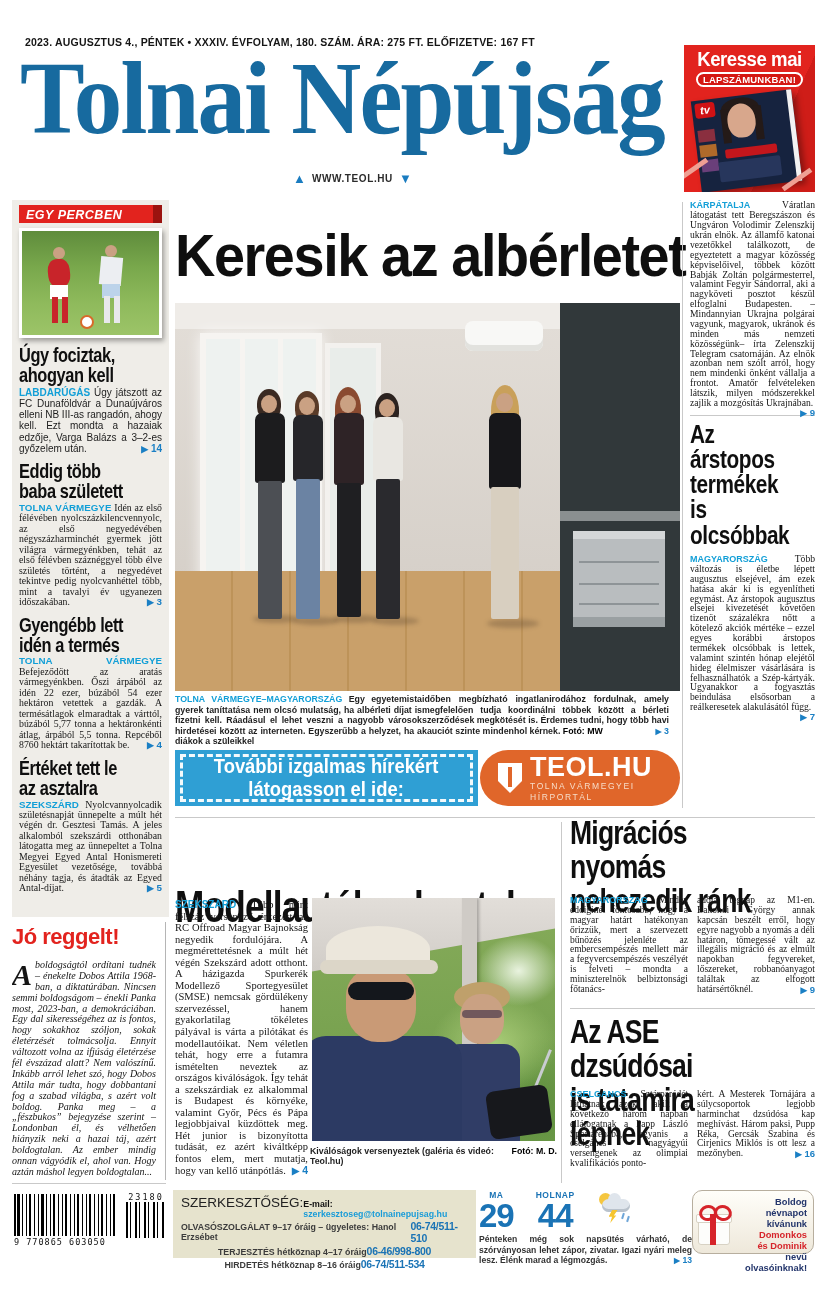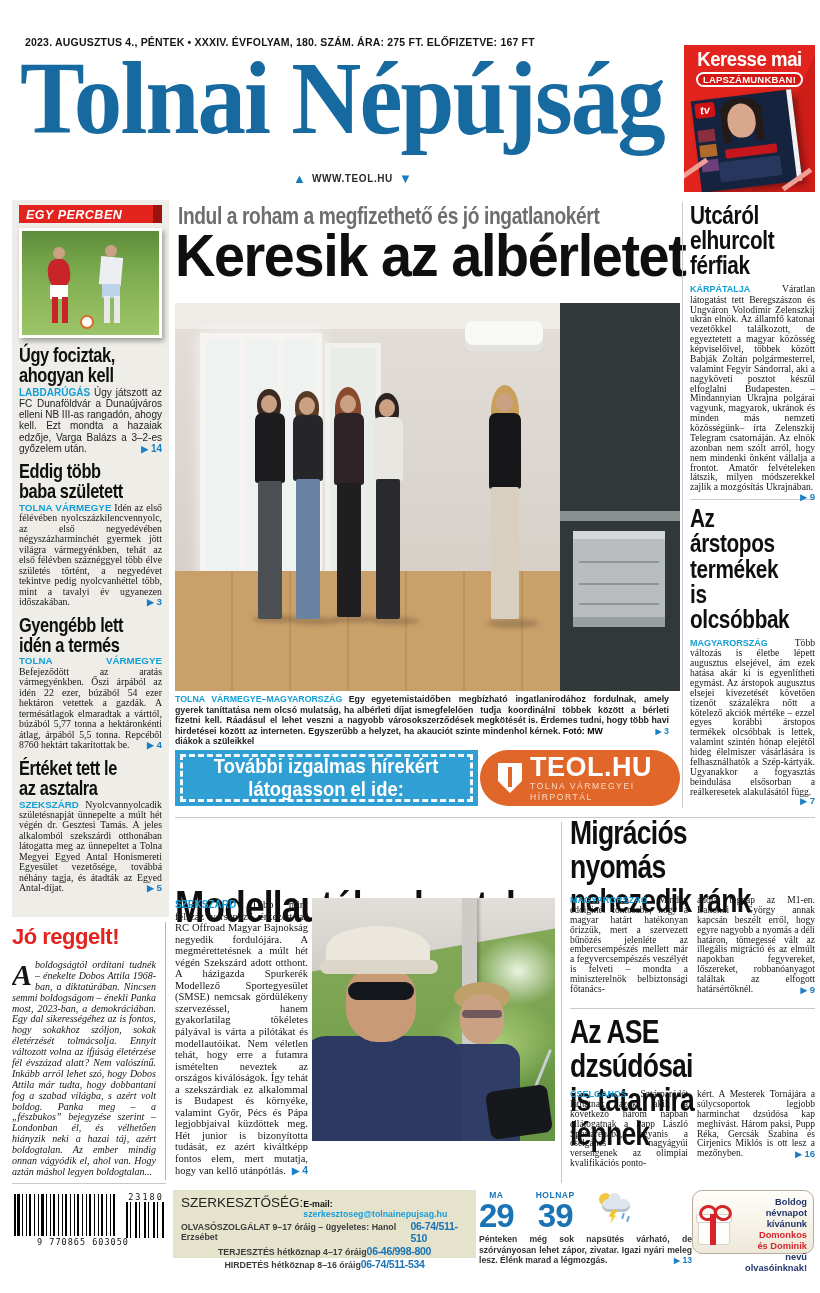--- a/index.html
+++ b/index.html
@@ -127,21 +127,21 @@
   .rt-h{margin:3px 0 4px 0;}
   .rt-b{font-size:9.6px;line-height:1.03;color:#161616;margin:0;}
   .rt-b .tag{font-size:9px;}
   #hline-rt{width:125px;height:1px;background:#c9c9c9;margin:7px 0 6px 0;}
 
   
   #barcode{left:14px;top:1192px;width:158px;height:62px;}
   .bars{position:absolute;left:0;top:2px;width:104px;height:42px;background:
      repeating-linear-gradient(90deg,#000 0 1.5px,#fff 1.5px 3px,#000 3px 5.5px,#fff 5.5px 8px,#000 8px 9px,#fff 9px 12px);}
   .bdig{position:absolute;left:0;top:45px;width:104px;font-family:"DejaVu Sans Mono",monospace;
-     font-size:8.5px;letter-spacing:1px;text-align:center;margin-left:17px;}
+     font-size:8.5px;letter-spacing:1px;}
   .addig{position:absolute;left:112px;top:0;width:40px;font-family:"DejaVu Sans Mono",monospace;font-size:8.5px;
      letter-spacing:2px;text-align:center;}
   .adbars{position:absolute;left:112px;top:10px;width:40px;height:36px;background:
      repeating-linear-gradient(90deg,#000 0 2px,#fff 2px 4.5px,#000 4.5px 5.5px,#fff 5.5px 9px);}
 
   #edbox{left:173px;top:1190px;width:303px;height:68px;background:#e6e3cd;box-sizing:border-box;padding:5px 8px;}
   #edbox .r1{display:flex;justify-content:flex-end;align-items:baseline;}
   #edbox .edh{font-size:13.5px;color:#222;}
   #edbox .em{font-size:8.8px;font-weight:bold;}
   #edbox .em .v{color:#1a9cd8;}
@@ -299,21 +299,20 @@
 az asztalra</span></h2>
     <p class="lp-serif serif just"><span class="tag">SZEKSZÁRD</span> <span>Nyolcvannyolcadik születésnapját ünnepelte a múlt hét végén dr. Gesztesi Tamás. A jeles alkalomból szekszárdi otthonában látogatta meg az ünnepeltet a Tolna Megyei Egyed Antal Honismereti Egyesület vezetősége, továbbá néhány tagja, és átadták az Egyed Antal-díjat.</span><span class="ptr"><span class="arr">▶</span> <span>5</span></span></p>
   </div>
 
   <div class="abs" id="joreggelt">
     <h3 class="hl">Jó reggelt!</h3>
     <p class="just" id="jr-body"><span class="dcap">A</span><span>boldogságtól ordítani tudnék – énekelte Dobos Attila 1968-ban, a diktatúrában. Nincsen semmi boldogságom – énekli Panka most, 2023-ban, a demokráciában. Egy dal sikerességéhez az is fontos, hogy sokakhoz szóljon, sokak életérzését tolmácsolja. Ennyit változott volna az ifjúság életérzése fél évszázad alatt? Nem valószínű. Inkább arról lehet szó, hogy Dobos Attila már tudta, hogy dobbantani fog a szabad világba, s azért volt boldog. Panka meg – a „fészbukos” bejegyzése szerint – Londonban él, és vélhetően hiányzik neki a hazai táj, azért boldogtalan. Az ember mindig onnan vágyódik el, ahol van. Hogy aztán máshol legyen boldogtalan...</span> <span class="sig">W. G.</span></p>
   </div>
   <div class="abs hline" id="leftline"></div>
 
-  <div class="abs" id="kicker1"><span class="cond">Indul a roham a megfizethető és jó ingatlanokért</span></div>
   <div class="abs hl" id="headline1"><span class="cond">Keresik az albérletet</span></div>
 
   <div class="abs" id="mainphoto">
     <i class="apt-wall"></i>
     <i class="apt-ceiling"></i>
     <i class="apt-win">
         <i style="left:34px;"></i>
         <i style="left:72px;"></i>
       </i>
     <i class="apt-door"></i>
@@ -401,42 +400,43 @@
     <i class="rc-glass2"></i>
     <i class="rc-shirt2"></i>
     <i class="rc-ant"></i>
     <i class="rc-ctrl"></i>
     <i class="rc-shirt"></i>
     <i class="rc-face"></i>
     <i class="rc-cap"></i>
     <i class="rc-brim"></i>
     <i class="rc-glass"></i>
   </div>
+  <div class="abs" id="mc-caption">
+    <span>Kiválóságok versenyeztek (galéria és videó: Teol.hu)</span>
+    <span class="credit" style="white-space:nowrap;">Fotó: M. D.</span>
+  </div>
   <div class="abs vline" id="vline-mid"></div>
 
   <div class="abs hl bigrt" id="mig-title"><span class="cond">Migrációs nyomás
 nehezedik ránk</span></div>
   <div class="abs twocol" id="mig-cols">
     <div class="c serif just"><span class="tag">MAGYARORSZÁG</span> <span>Minden eddiginél fontosabb, hogy a magyar határt hatékonyan őrizzük, mert a szervezett bűnözés jelenléte az embercsempészés mellett már a fegyvercsempészés veszélyét is felveti – mondta a miniszterelnök belbiztonsági főtanács-</span></div>
     <div class="c serif just"><span>adója tegnap az M1-en. Bakondi György annak kapcsán beszélt erről, hogy egyre nagyobb a nyomás a déli határon, tömegessé vált az illegális migráció és az elmúlt napokban fegyvereket, lőszereket, robbanóanyagot találtak az elfogott határsértőknél.</span><span class="ptr"><span class="arr">▶</span> <span>9</span></span></div>
   </div>
   <div class="abs hline" id="hline-r2"></div>
 
   <div class="abs hl bigrt" id="judo-title"><span class="cond">Az ASE dzsúdósai
 is tatamira lépnek</span></div>
   <div class="abs twocol" id="judo-cols">
     <div class="c serif just"><span class="tag">CSELGÁNCS</span> <span>Sztárparádét láthatnak azok, akik a következő három napban ellátogatnak a Papp László Sportarénába, ugyanis a cselgáncs nagyágyúi versengenek az olimpiai kvalifikációs ponto-</span></div>
     <div class="c serif just"><span>kért. A Mesterek Tornájára a súlycsoportok legjobb harminchat dzsúdósa kap meghívást. Három paksi, Pupp Réka, Gercsák Szabina és Cirjenics Miklós is ott lesz a mezőnyben.</span><span class="ptr"><span class="arr">▶</span> <span>16</span></span></div>
   </div>
 
   <div class="abs vline" id="vline-top"></div>
   <div class="abs" id="rt">
-    <h2 class="hl rt-h"><span class="cond">Utcáról
-elhurcolt
-férfiak</span></h2>
     <p class="rt-b serif just"><span class="tag">KÁRPÁTALJA</span> <span>Váratlan látogatást tett Beregszászon és Ungváron Volodimir Zelenszkij ukrán elnök. Az államfő katonai vezetőkkel találkozott, de egyeztetett a magyar közösség képviselőivel, többek között Babják Zoltán polgármesterrel, valamint Fegyir Sándorral, aki a nagyköveti posztot készül elfoglalni Budapesten. – Mindannyian Ukrajna polgárai vagyunk, magyarok, ukránok és minden más nemzeti közösségünk– írta Zelenszkij Telegram csatornáján. Az elnök azonban nem szólt arról, hogy nem mindenki önként vállalja a frontot. Amatőr felvételeken látszik, milyen módszerekkel zajlik a mozgósítás Ukrajnában.</span><span class="ptr"><span class="arr">▶</span> <span>9</span></span></p>
     <div id="hline-rt"></div>
     <h2 class="hl rt-h"><span class="cond">Az árstopos
 termékek is
 olcsóbbak</span></h2>
     <p class="rt-b serif just"><span class="tag">MAGYARORSZÁG</span> <span>Több változás is életbe lépett augusztus elsejével, ám ezek hatása akár ki is egyenlítheti egymást. Az árstopok augusztus elsejei kivezetését követően tizenöt százalékra nőtt a kötelező akciók mértéke – ezzel egyes korábbi árstopos termékek olcsóbbak is lettek, valamint szintén hónap elejétől hideg élelmiszer vásárlására is felhasználhatók a Szép-kártyák. Ugyanakkor a fogyasztás beindulása elsősorban a reálkeresetek alakulásától függ.</span><span class="ptr"><span class="arr">▶</span> <span>7</span></span></p>
   </div>
 
   <div class="abs" id="barcode">
     <i class="bars"></i>
@@ -465,21 +465,21 @@
   </div>
 
   <div class="abs" id="weather">
     <div class="top">
       <div class="wt">
         <div class="wlab">MA</div>
         <div class="wnum">29</div>
       </div>
       <div class="wt">
         <div class="wlab">HOLNAP</div>
-        <div class="wnum">39</div>
+        <div class="wnum">44</div>
       </div>
       <div id="wicon">
         <i class="w-sun"></i>
         <i class="w-cloud"></i>
         <i class="w-bolt"></i>
         <i class="w-r" style="left:25px;top:21px;"></i>
         <i class="w-r" style="left:30px;top:24px;"></i>
       </div>
     </div>
     <div class="wtxt"><span>Pénteken még sok napsütés várható, de szórványosan lehet zápor, zivatar. Igazi nyári meleg lesz. Élénk marad a légmozgás.</span><span class="ptr"><span class="arr">▶</span> <span>13</span></span></div>

